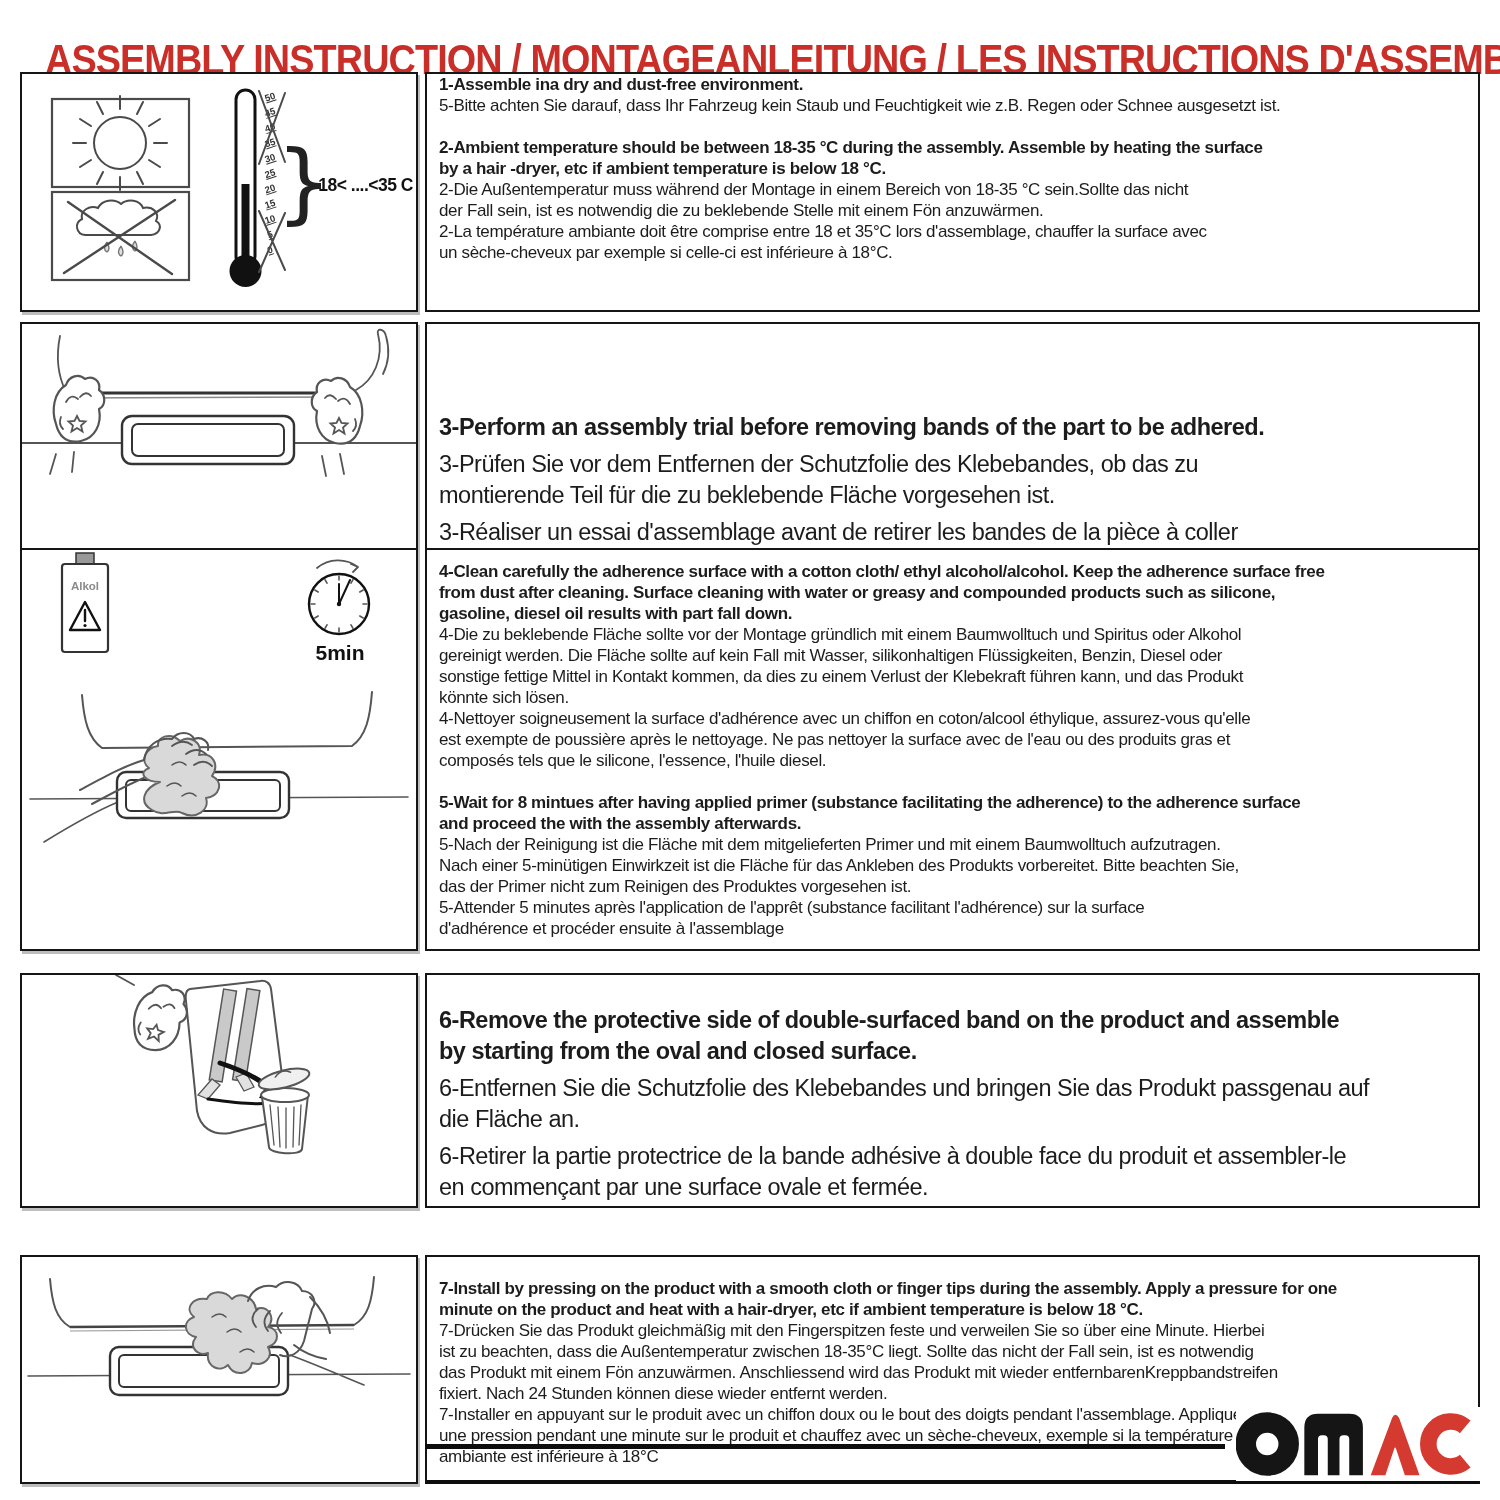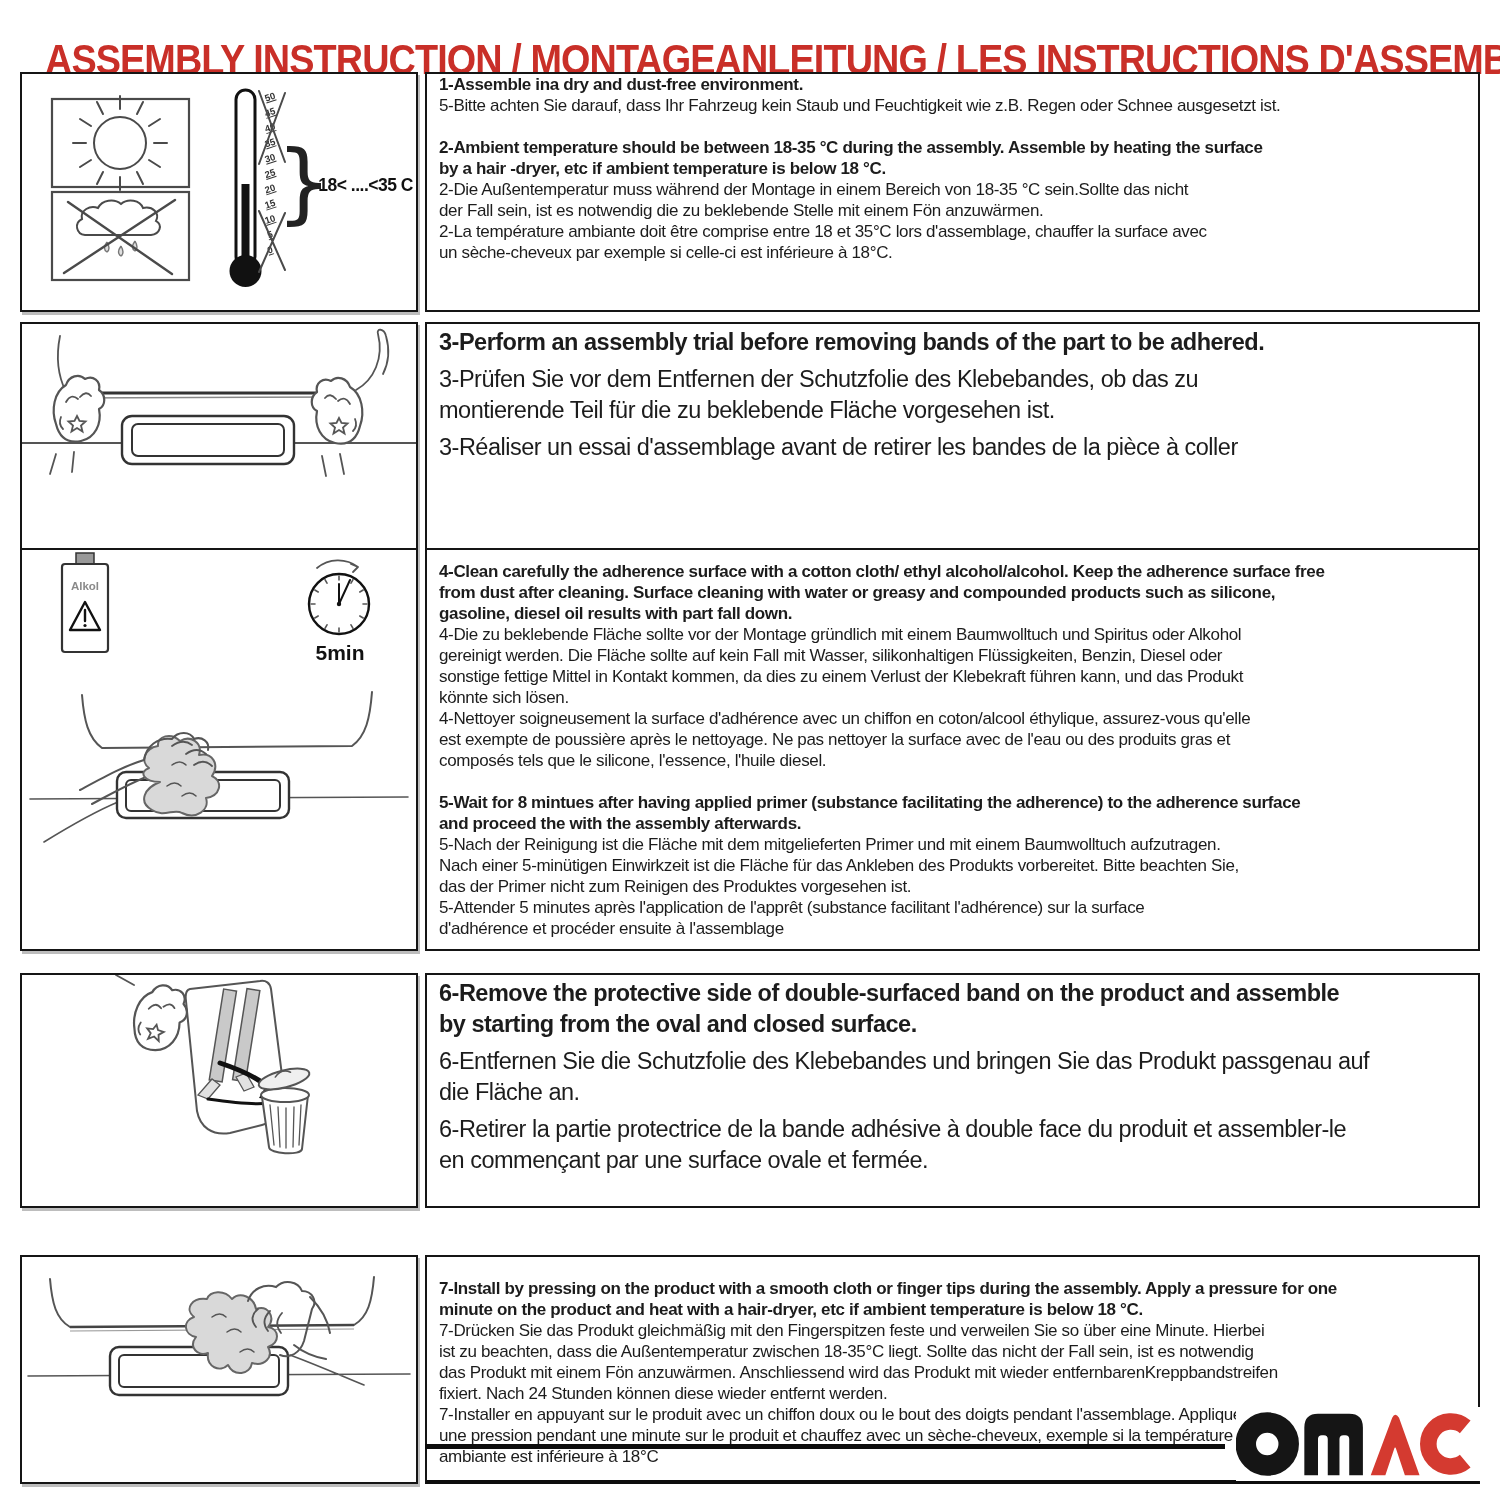--- a/index.html
+++ b/index.html
@@ -16,21 +16,21 @@
   #row1-ill,#row1-txt{top:72px;height:240px;}
   #row2-ill,#row2-txt{top:322px;height:231px;}
   #row3-ill,#row3-txt{top:548px;height:403px;}
   #row4-ill,#row4-txt{top:973px;height:235px;}
   #row5-ill,#row5-txt{top:1255px;height:229px;}
   #row5-txt{border-bottom:4px solid #0d0d0d;}
   .small{padding:0 12px;}
   #row3-txt{padding-top:11px;}
   #row5-txt{padding-top:21px;}
   .small .para{font-size:17px;line-height:21px;letter-spacing:-0.35px;margin:0;white-space:pre-line;}
-  .large{display:flex;flex-direction:column;justify-content:flex-start;padding:0 12px;}
+  .large{display:flex;flex-direction:column;justify-content:flex-end;padding:0 12px;}
   .large .para{font-size:23.5px;line-height:31px;letter-spacing:-0.5px;margin:3px 0;white-space:pre-line;}
   .para.b{font-weight:bold;}
   .para.gap{margin-top:21px;}
   .footer-rule{position:absolute;left:425px;top:1444px;width:800px;height:5px;background:#0d0d0d;}
   .logo{position:absolute;left:1236px;top:1407px;width:246px;height:74px;background:#fff;}
   .logo svg{display:block;width:100%;height:100%;}
   
   .ln{stroke:#4a4a4a;stroke-width:2;fill:none;stroke-linecap:round;}
   .frame{fill:#fff;stroke:#4a4a4a;stroke-width:2.2;}
   .lnb{stroke:#333;fill:#fff;stroke-width:2.4;stroke-linejoin:round;}

